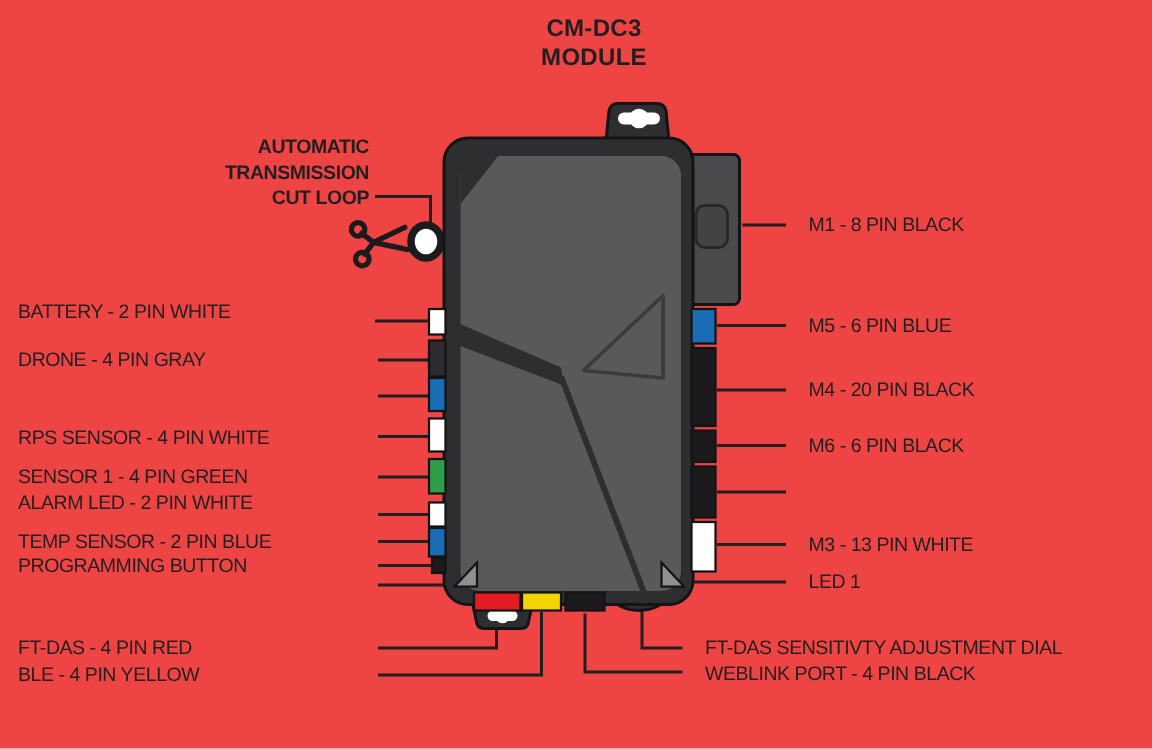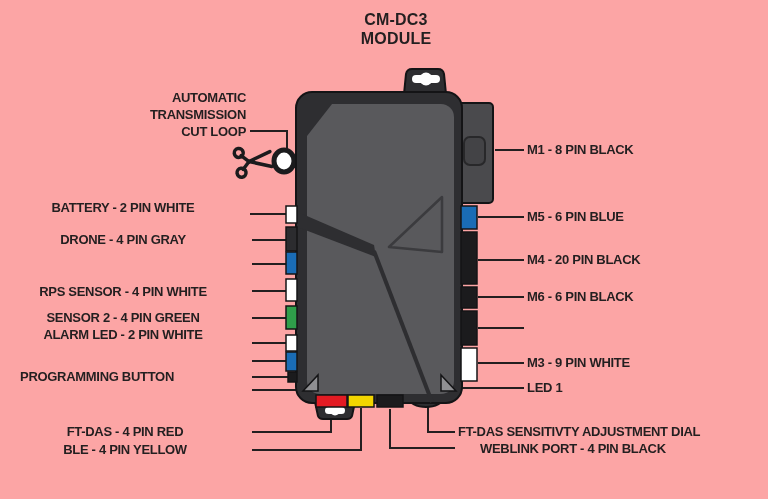--- a/index.html
+++ b/index.html
@@ -1,25 +1,25 @@
 <!DOCTYPE html>
 <html><head>
 <meta charset="utf-8">
 <style>
   html,body{margin:0;padding:0;background:#ffffff;}
   #canvas{
-    position:relative;width:768px;height:499px;background:#fca5a5;
+    position:relative;width:768px;height:499px;background:#ef4444;
     font-family:"Liberation Sans", sans-serif;
     color:#231f20;overflow:hidden;
   }
   .lbl{
-    position:absolute;font-weight:700;font-size:13px;line-height:16px;
-    letter-spacing:-0.3px;white-space:nowrap;
+    position:absolute;font-weight:400;font-size:13px;line-height:16px;
+    letter-spacing:-0.3px;white-space:nowrap;margin-left:12px;
   }
-  .lbl.right-align{text-align:center;}
+  .lbl.right-align{text-align:left;}
   .title{
     position:absolute;left:300px;top:10px;width:192px;text-align:center;
     font-weight:700;font-size:16px;line-height:19px;letter-spacing:0.2px;
   }
   .cutloop{
     position:absolute;left:0;top:89px;width:246px;text-align:right;
     font-weight:700;font-size:13px;line-height:17px;letter-spacing:-0.3px;
     white-space:pre-line;
   }
   svg{position:absolute;left:0;top:0;}
@@ -34,35 +34,36 @@
     <div>MODULE</div>
   </div>
 
   <div class="cutloop">AUTOMATIC
 TRANSMISSION
 CUT LOOP</div>
 
   <div class="lbl right-align" style="left:0;top:200px;width:246px">BATTERY - 2 PIN WHITE</div>
   <div class="lbl right-align" style="left:0;top:232px;width:246px">DRONE - 4 PIN GRAY</div>
   <div class="lbl right-align" style="left:0;top:284px;width:246px">RPS SENSOR - 4 PIN WHITE</div>
-  <div class="lbl right-align" style="left:0;top:310px;width:246px">SENSOR 2 - 4 PIN GREEN</div>
+  <div class="lbl right-align" style="left:0;top:310px;width:246px">SENSOR 1 - 4 PIN GREEN</div>
   <div class="lbl right-align" style="left:0;top:327px;width:246px">ALARM LED - 2 PIN WHITE</div>
+  <div class="lbl right-align" style="left:0;top:353px;width:246px">TEMP SENSOR - 2 PIN BLUE</div>
   <div class="lbl right-align" style="left:0;top:369px;width:194px">PROGRAMMING BUTTON</div>
 
   <div class="lbl" style="left:527px;top:142px">M1 - 8 PIN BLACK</div>
   <div class="lbl" style="left:527px;top:209px">M5 - 6 PIN BLUE</div>
   <div class="lbl" style="left:527px;top:252px">M4 - 20 PIN BLACK</div>
   <div class="lbl" style="left:527px;top:289px">M6 - 6 PIN BLACK</div>
-  <div class="lbl" style="left:527px;top:355px">M3 - 9 PIN WHITE</div>
+  <div class="lbl" style="left:527px;top:355px">M3 - 13 PIN WHITE</div>
   <div class="lbl" style="left:527px;top:380px">LED 1</div>
 
   <div class="lbl right-align" style="left:0;top:424px;width:250px">FT-DAS - 4 PIN RED</div>
   <div class="lbl right-align" style="left:0;top:442px;width:250px">BLE - 4 PIN YELLOW</div>
   <div class="lbl" style="left:458px;top:424px">FT-DAS SENSITIVTY ADJUSTMENT DIAL</div>
-  <div class="lbl" style="left:480px;top:441px">WEBLINK PORT - 4 PIN BLACK</div>
+  <div class="lbl" style="left:458px;top:441px">WEBLINK PORT - 4 PIN BLACK</div>
 
   <svg width="768" height="499" viewBox="0 0 768 499">
 
     <g fill="none" stroke="#231f20" stroke-width="2">
       <path d="M250,131 H287 V149"></path>
       <path d="M250,214 H286"></path>
       <path d="M252,240 H286"></path>
       <path d="M252,264 H286"></path>
       <path d="M252,291 H286"></path>
       <path d="M252,318 H286"></path>

